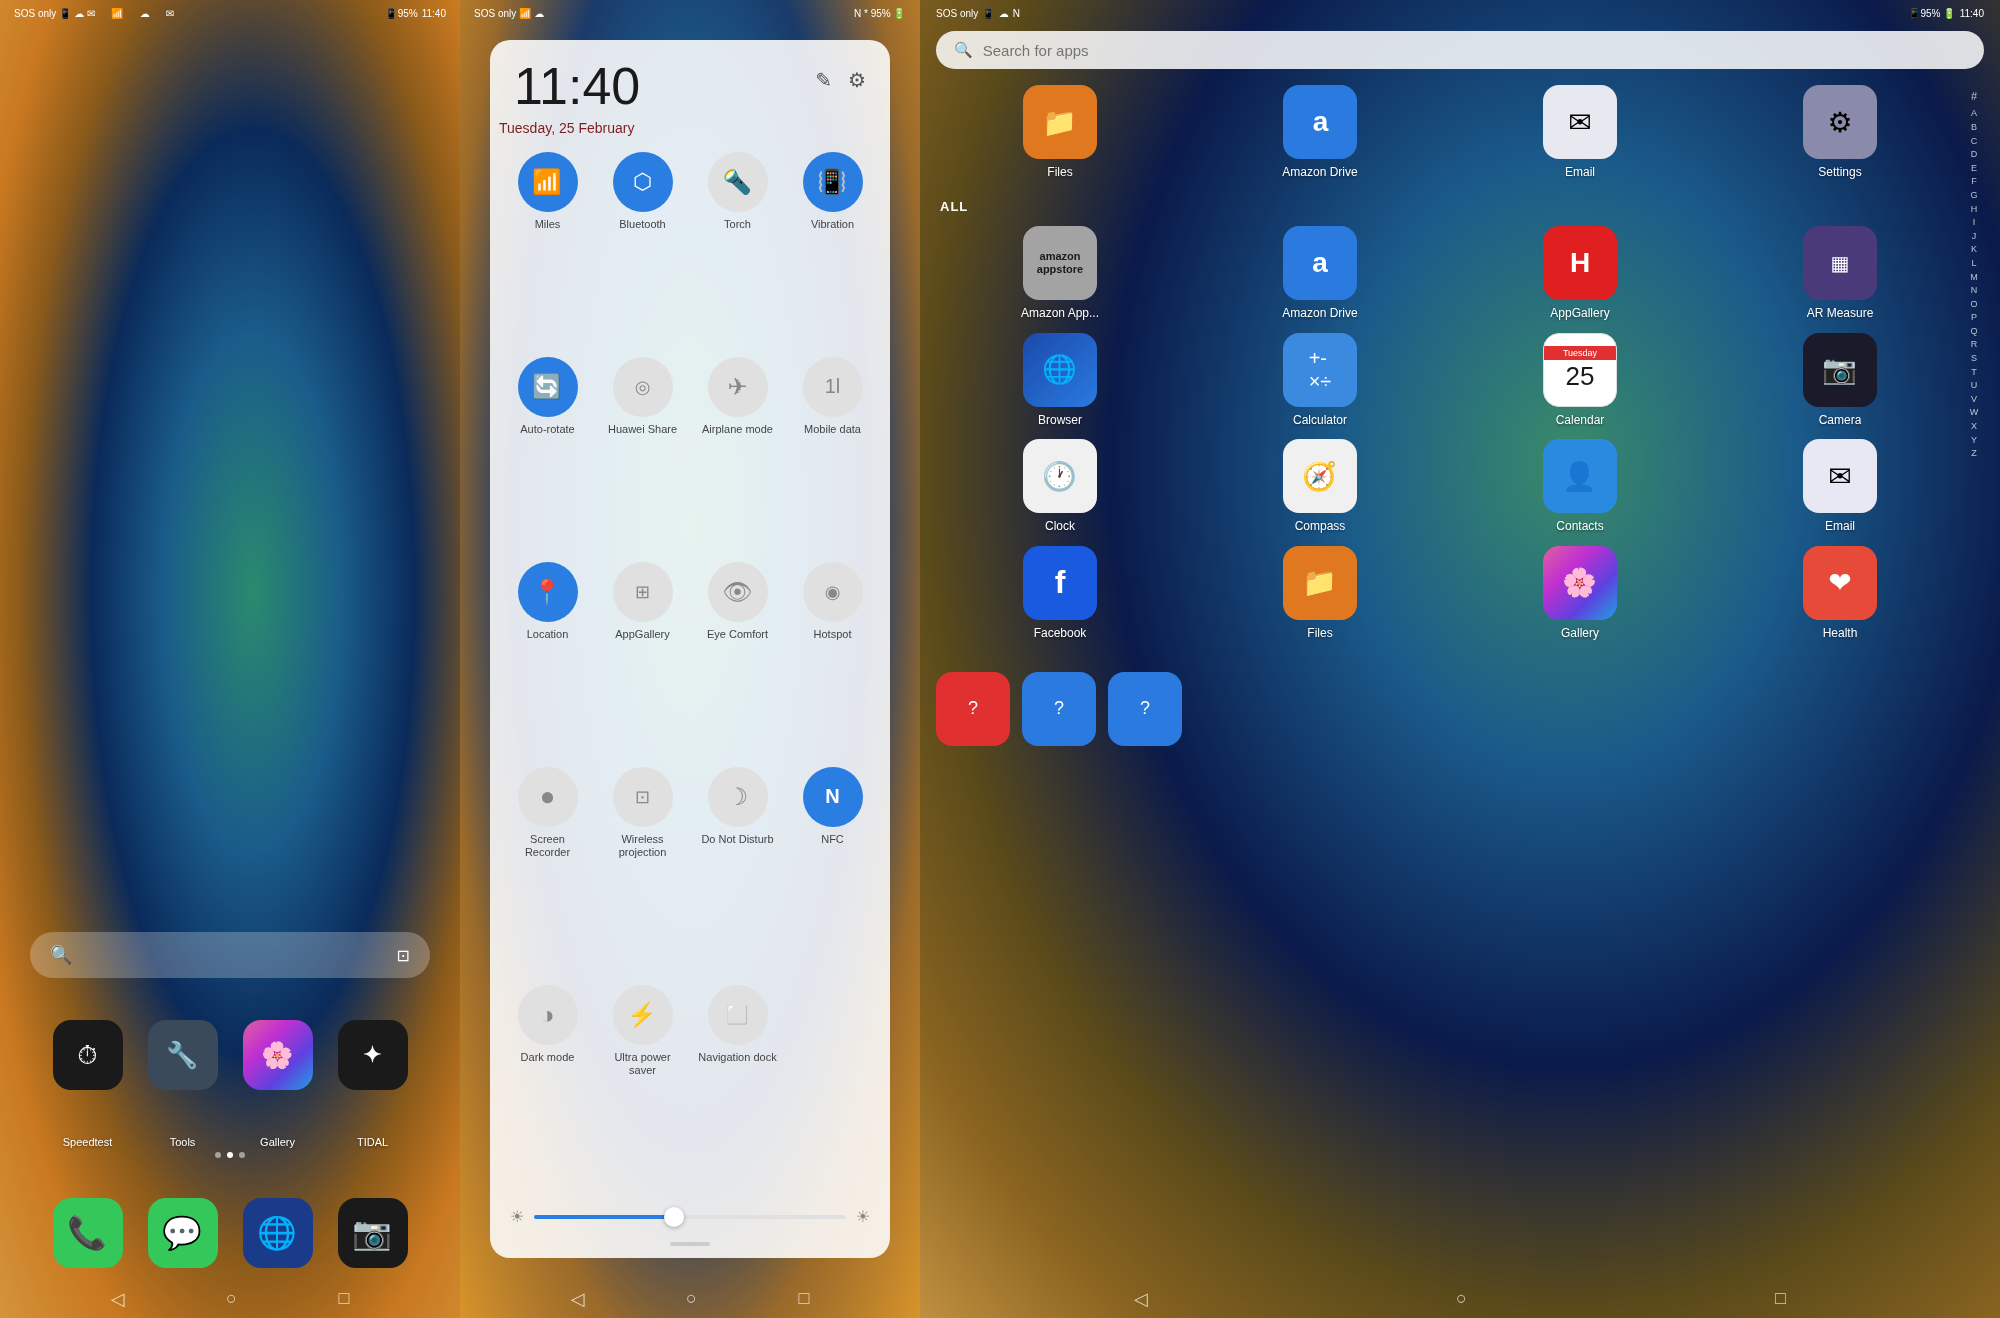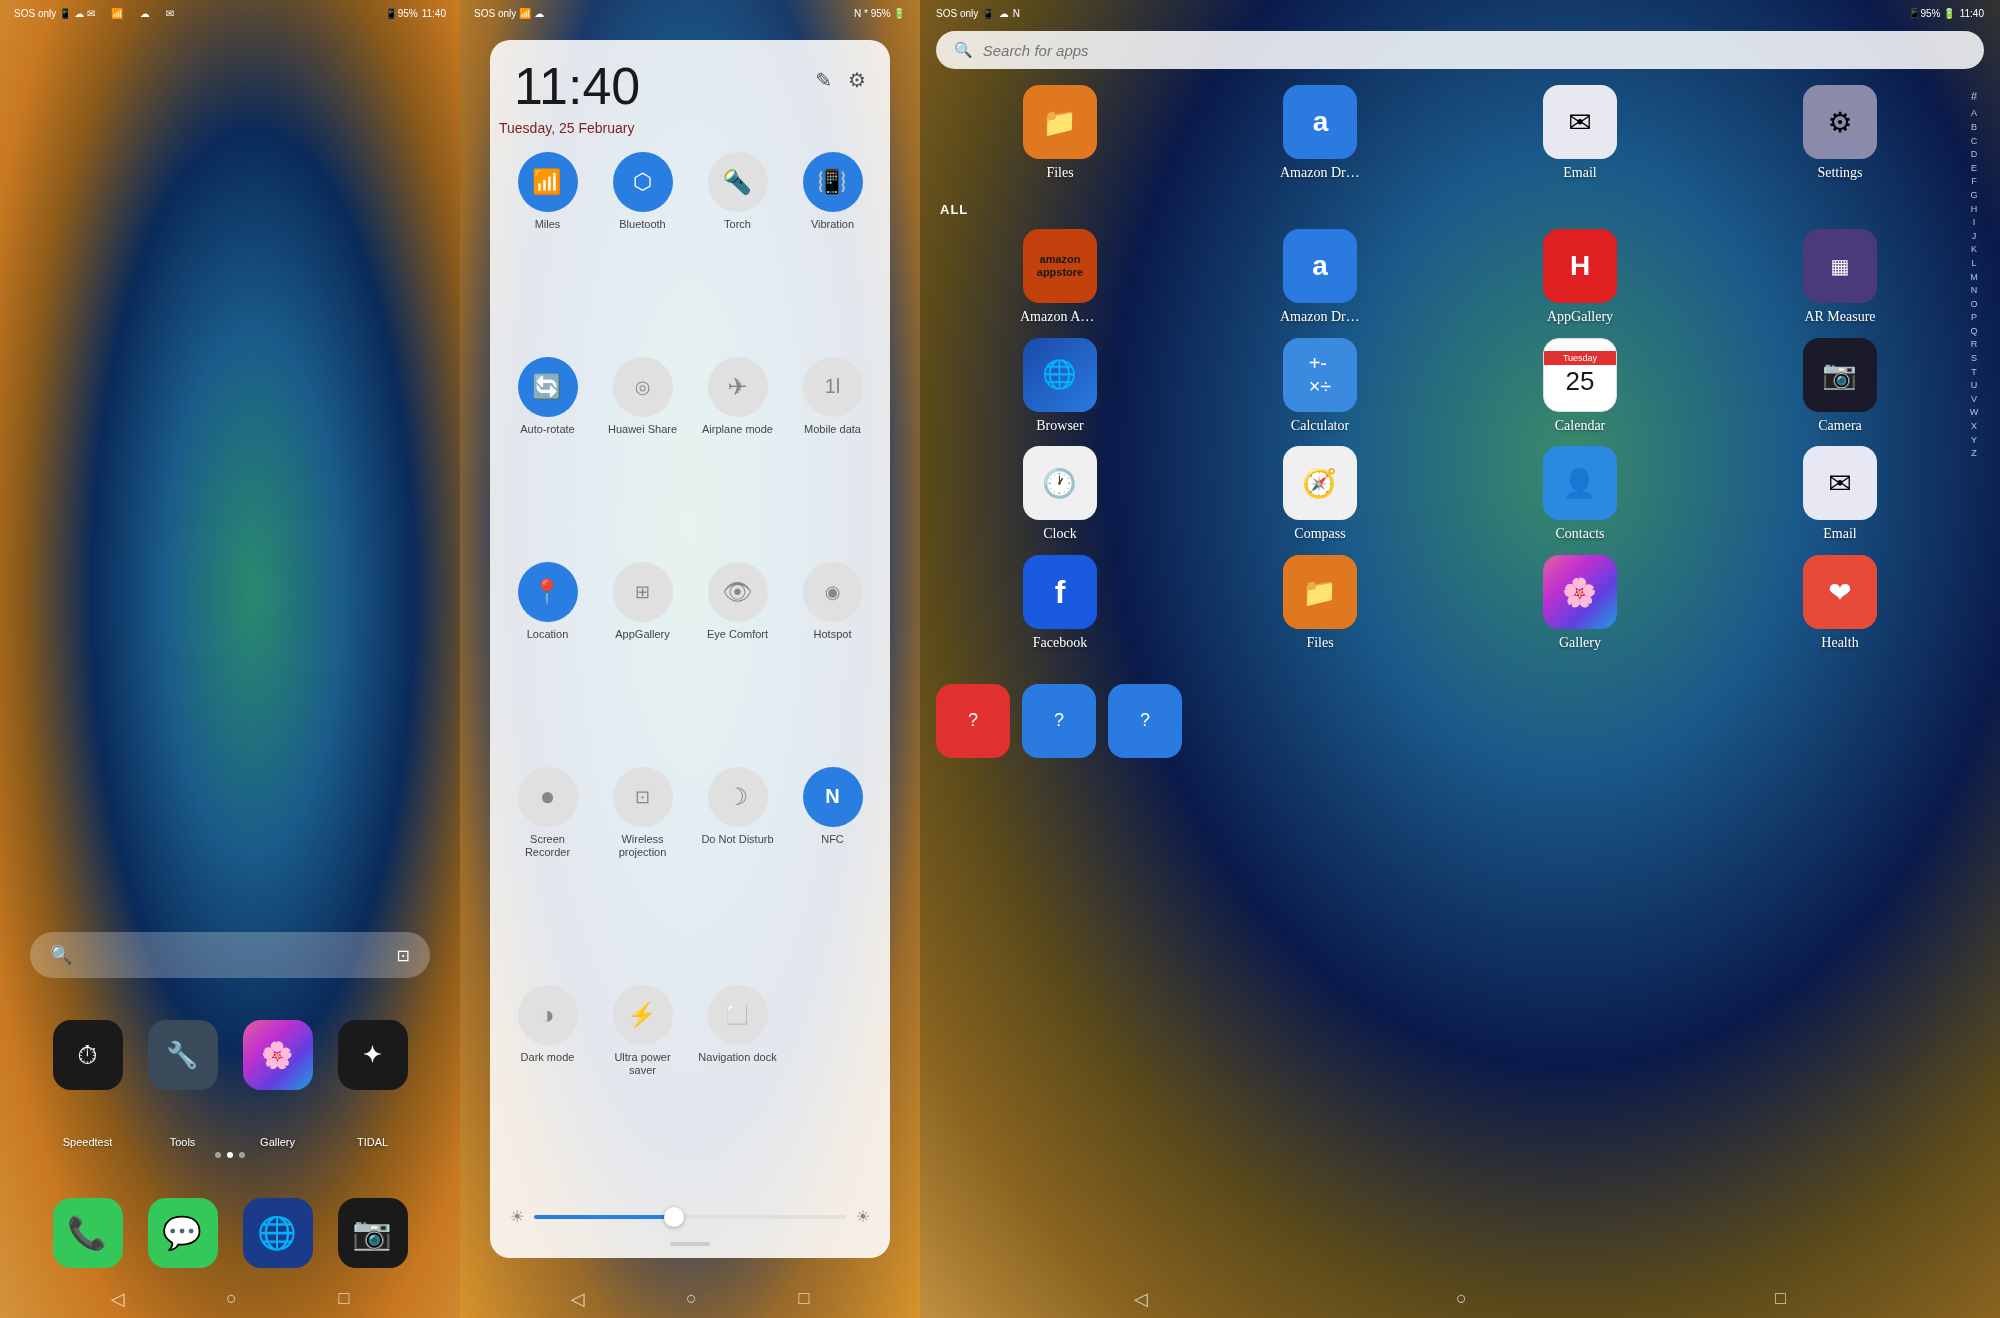--- a/index.html
+++ b/index.html
@@ -280,21 +280,20 @@
       gap: 10px;
     }
     .drawer-search span { color: #888; font-size: 15px; }
     .drawer-search input {
       border: none;
       background: transparent;
       font-size: 15px;
       color: #888;
       outline: none;
       flex: 1;
-      font-style: italic;
     }
     .drawer-content {
       position: relative;
       z-index: 10;
       padding: 0 16px;
       display: flex;
       gap: 0;
     }
     .drawer-apps {
       flex: 1;
@@ -322,29 +321,28 @@
       cursor: pointer;
     }
     .drawer-app .icon-wrap {
       width: 74px; height: 74px;
       border-radius: 16px;
       display: flex; align-items: center; justify-content: center;
       font-size: 32px;
       overflow: hidden;
     }
     .drawer-app .label {
-      font-size: 14px;
+      font-size: 12px;
       color: white;
       text-shadow: 0 1px 3px rgba(0,0,0,0.5);
       line-height: 1.2;
       max-width: 80px;
       overflow: hidden;
       text-overflow: ellipsis;
       white-space: nowrap;
-      font-family: Liberation Serif, serif;
     }
     .drawer-alpha {
       width: 20px;
       display: flex;
       flex-direction: column;
       align-items: center;
       padding-top: 4px;
       gap: 1px;
     }
     .drawer-alpha span {
@@ -639,21 +637,21 @@
         <div class="drawer-app">
           <div class="icon-wrap" style="background:#8a8aaa;display:flex;align-items:center;justify-content:center;font-size:28px">⚙</div>
           <span class="label">Settings</span>
         </div>
       </div>
 
       <div class="drawer-section-title">ALL</div>
       <div class="drawer-grid">
 
         <div class="drawer-app">
-          <div class="icon-wrap" style="background:#c2410c;display:flex;align-items:center;justify-content:center;font-size:11px;font-weight:700;color:#1a1a1a;text-align:center;line-height:1.2">amazon<br>appstore</div>
+          <div class="icon-wrap" style="background:#a3a3a3;display:flex;align-items:center;justify-content:center;font-size:11px;font-weight:700;color:#1a1a1a;text-align:center;line-height:1.2">amazon<br>appstore</div>
           <span class="label">Amazon App...</span>
         </div>
 
         <div class="drawer-app">
           <div class="icon-wrap" style="background:#2a7ae0;display:flex;align-items:center;justify-content:center;font-size:28px;color:white;font-weight:700">a</div>
           <span class="label">Amazon Drive</span>
         </div>
 
         <div class="drawer-app">
           <div class="icon-wrap" style="background:#e02020;display:flex;align-items:center;justify-content:center;font-size:28px;color:white;font-weight:700">H</div>

